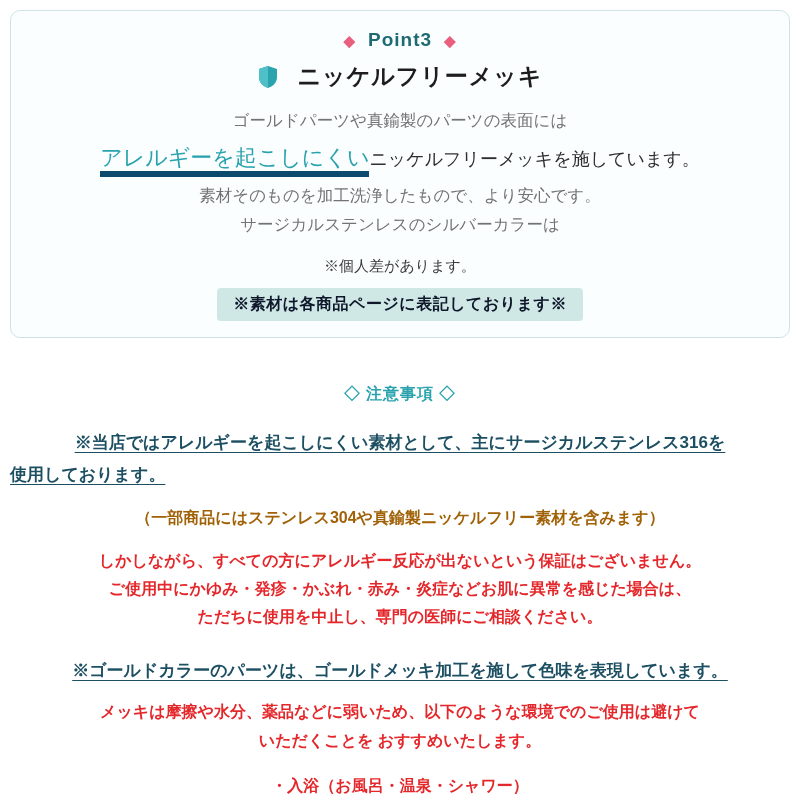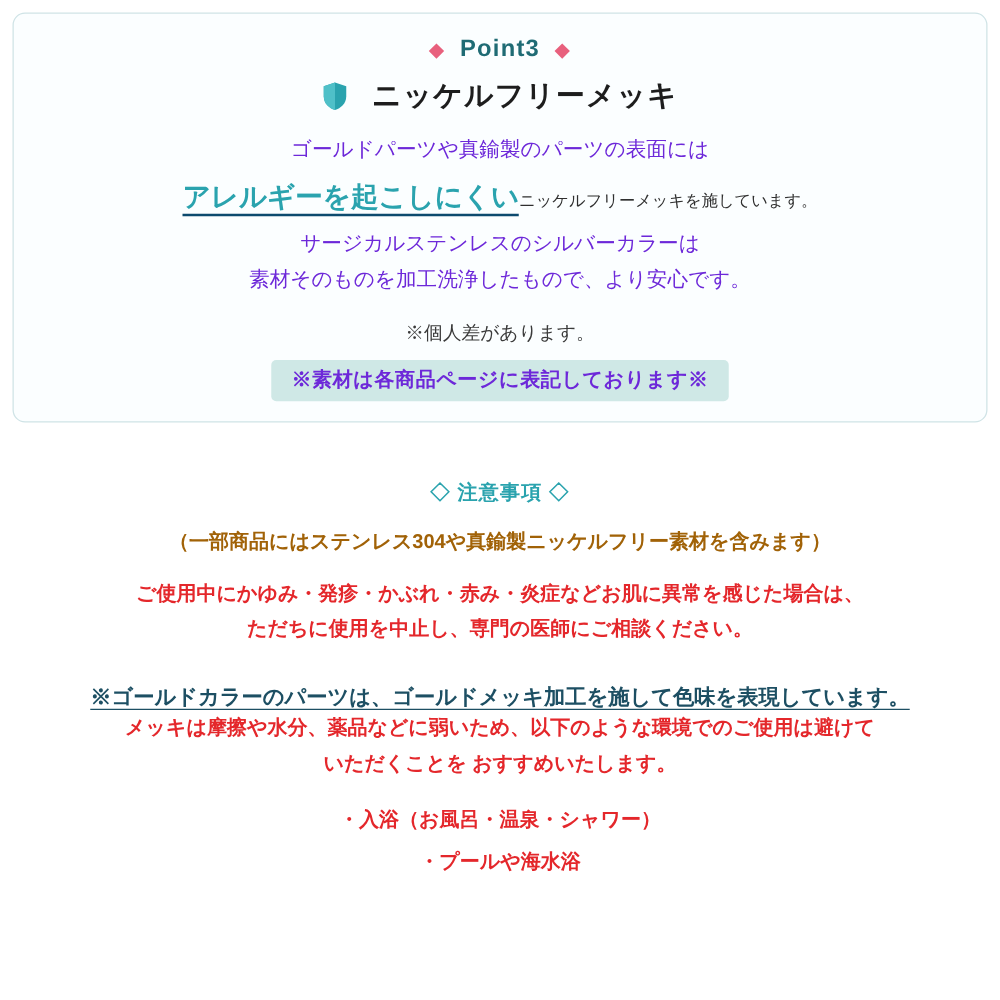--- a/index.html
+++ b/index.html
@@ -58,52 +58,52 @@
     display: flex;
     justify-content: center;
     align-items: center;
     gap: 20px;
     margin-bottom: 14px;
   }
   .shield-icon svg { display: block; }
 
   .panel-line {
     font-size: 16.5px;
-    color: #6d28d9;
+    color: #737373;
     line-height: 1.75;
   }
 
   .emph-line {
     font-size: 16.5px;
     line-height: 1.9;
     margin: 2px 0 2px 0;
   }
   .emph {
     font-size: 22px;
-    font-weight: bold;
+    font-weight: normal;
     color: #2aa3ae;
-    border-bottom: 2px solid #0c4a6e;
+    border-bottom: 6px solid #0c4a6e;
     padding-bottom: 1px;
   }
   .emph-tail {
-    font-size: 13px;
+    font-size: 18px;
     color: #2f2f2f;
   }
 
   .note-small {
     font-size: 15px;
     color: #3a3a3a;
     margin-top: 19px;
   }
 
   .ribbon {
     display: inline-block;
     margin-top: 12px;
     background: #cfe8e6;
-    color: #6d28d9;
+    color: #0f172a;
     font-weight: bold;
     font-size: 16px;
     padding: 6px 16px;
     border-radius: 4px;
     letter-spacing: 0.5px;
   }
 
   
   .notice {
     margin-top: 46px;
@@ -151,21 +151,21 @@
   .gold-line {
     margin-top: 28px;
     font-size: 17px;
     font-weight: bold;
     color: #1d4f63;
     text-decoration: underline;
     text-underline-offset: 4px;
   }
 
   .red-block2 {
-    margin-top: 0;
+    margin-top: 16px;
     color: #e4272b;
     font-size: 16px;
     font-weight: bold;
     line-height: 1.8;
     padding: 0 80px;
   }
 
   .bullets {
     margin-top: 14px;
     color: #e4272b;
@@ -198,34 +198,39 @@
       </span>
       <span>ニッケルフリーメッキ</span>
     </div>
 
     <div class="panel-line">ゴールドパーツや真鍮製のパーツの表面には</div>
 
     <div class="emph-line">
       <span class="emph">アレルギーを起こしにくい</span><span class="emph-tail">ニッケルフリーメッキを施しています。</span>
     </div>
 
+    <div class="panel-line">素材そのものを加工洗浄したもので、より安心です。</div>
     <div class="panel-line">サージカルステンレスのシルバーカラーは</div>
-    <div class="panel-line">素材そのものを加工洗浄したもので、より安心です。</div>
     <div class="note-small">※個人差があります。</div>
 
     <div class="ribbon">※素材は各商品ページに表記しております※</div>
   </div>
 
   <div class="notice">
     <div class="notice-title">◇ 注意事項 ◇</div>
 
+    <div class="block">
+      <span class="underline-blue">※当店ではアレルギーを起こしにくい素材として、主にサージカルステンレス316を</span>
+      <span class="underline-blue" style="text-align:left; padding-left:10px;">使用しております。</span>
+    </div>
 
     <div class="paren-line">（一部商品にはステンレス304や真鍮製ニッケルフリー素材を含みます）</div>
 
     <div class="red-block">
+      <div>しかしながら、すべての方にアレルギー反応が出ないという保証はございません。</div>
       <div>ご使用中にかゆみ・発疹・かぶれ・赤み・炎症などお肌に異常を感じた場合は、</div>
       <div>ただちに使用を中止し、専門の医師にご相談ください。</div>
     </div>
 
     <div class="gold-line">※ゴールドカラーのパーツは、ゴールドメッキ加工を施して色味を表現しています。</div>
 
     <div class="red-block2">
       <div>メッキは摩擦や水分、薬品などに弱いため、以下のような環境でのご使用は避けて</div>
       <div>いただくことを おすすめいたします。</div>
     </div>

